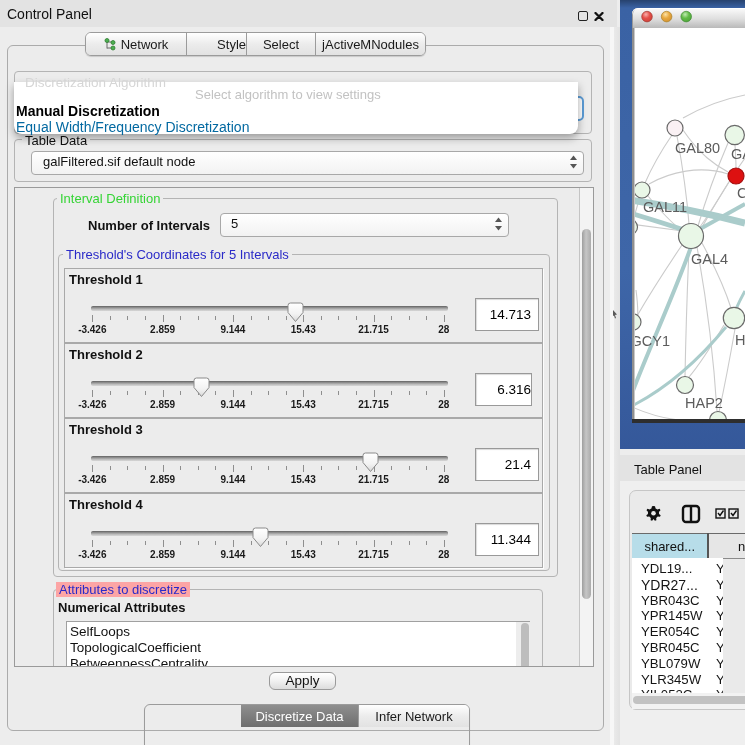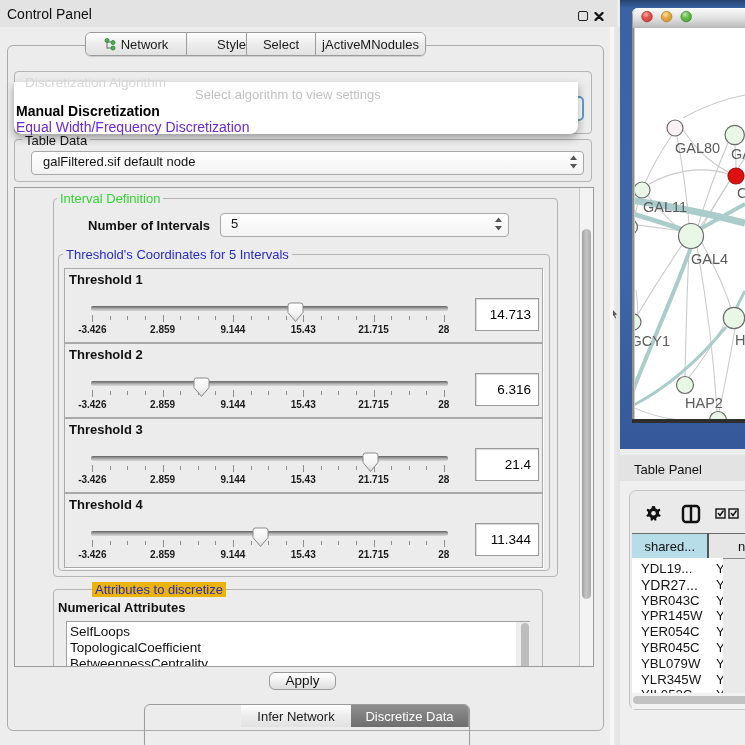--- a/index.html
+++ b/index.html
@@ -53,21 +53,21 @@
 <div class="abs" style="left:43px;top:154px;font-size:13px;color:#111;">galFiltered.sif default node</div>
 <div class="abs" style="left:569px;top:155px;"><svg width="9" height="14" viewBox="0 0 9 14">
       <path d="M4.5 0.5 L8 5 H1 z" fill="#555"></path>
       <path d="M4.5 13.5 L8 9 H1 z" fill="#555"></path>
     </svg></div>
 
 <div class="abs" style="left:14px;top:82px;width:564px;height:52px;background:#fff;border-radius:0 0 8px 8px;box-shadow:0 4px 9px rgba(0,0,0,0.35);"></div>
 <div class="abs" style="left:25px;top:75px;font-size:13.5px;color:#d6d6d6;">Discretization Algorithm</div>
 <div class="abs" style="left:195px;top:87px;font-size:13px;color:#c2c2c2;">Select algorithm to view settings</div>
 <div class="abs" style="left:16px;top:103px;font-size:14px;font-weight:bold;color:#000;">Manual Discretization</div>
-<div class="abs" style="left:16px;top:119px;font-size:14px;color:#6d28d9;">Equal Width/Frequency Discretization</div>
+<div class="abs" style="left:16px;top:119px;font-size:14px;color:#0369a1;">Equal Width/Frequency Discretization</div>
 
 <div class="abs" style="left:14px;top:187px;width:578px;height:478px;border:1px solid #9a9a9a;background:#ececec;overflow:hidden;">
 
   <div class="abs" style="left:38px;top:10px;width:503px;height:377px;border:1px solid #b4b4b4;border-radius:4px;"></div>
   <div class="abs" style="left:42px;top:3px;background:#ececec;padding:0 3px;font-size:13px;color:#35d435;">Interval Definition</div>
   <div class="abs" style="left:73px;top:30px;font-size:13px;font-weight:bold;color:#111;">Number of Intervals</div>
   <div class="abs" style="left:205px;top:25px;width:287px;height:22px;background:linear-gradient(#ffffff,#f2f2f2);border:1px solid #a8a8a8;border-radius:4px;"></div>
   <div class="abs" style="left:216px;top:28px;font-size:13px;color:#111;">5</div>
   <div class="abs" style="left:479px;top:29px;"><svg width="9" height="14" viewBox="0 0 9 14">
         <path d="M4.5 0.5 L8 5 H1 z" fill="#555"></path>
@@ -151,21 +151,21 @@
 <svg style="position:absolute;left:127.5px;top:33px;" width="17" height="21" viewBox="0 0 17 21">
 <defs>
           <linearGradient id="thg1" x1="0" y1="0" x2="0" y2="1">
             <stop offset="0" stop-color="#ffffff"></stop>
             <stop offset="0.6" stop-color="#f2f2f2"></stop>
             <stop offset="1" stop-color="#d8d8d8"></stop>
           </linearGradient>
         </defs>
 <path d="M3.5 1 h10 a2.5 2.5 0 0 1 2.5 2.5 v7 L8.5 19.5 L1 10.5 v-7 A2.5 2.5 0 0 1 3.5 1 z" fill="url(#thg1)" stroke="#8a8a8a" stroke-width="1"></path>
       </svg>
-<div style="position:absolute;left:410px;top:29px;width:55px;height:31px;background:#fff;border:1px solid #999;box-shadow:inset 1px 1px 1px rgba(0,0,0,0.15);font-size:13.5px;color:#000;text-align:right;line-height:31px;padding-right:7px;">6.316</div>
+<div style="position:absolute;left:410px;top:29px;width:55px;height:31px;background:#fff;border:1px solid #999;box-shadow:inset 1px 1px 1px rgba(0,0,0,0.15);font-size:13.5px;color:#000;text-align:right;line-height:31px;">6.316</div>
 </div>
 <div style="position:absolute;left:49px;top:230px;width:477px;height:73px;border:1px solid #a9a9a9;background:#ececec;box-shadow:1px 1px 0 rgba(255,255,255,0.9);">
 <div style="position:absolute;left:4px;top:3px;font-size:13px;font-weight:bold;color:#111;">Threshold 3</div>
 <div style="position:absolute;left:26px;top:37px;width:357px;height:4px;border-radius:2px;background:linear-gradient(#7f7f7f,#b9b9b9 55%,#d8d8d8);border-top:1px solid #6f6f6f;"></div>
 <div style="position:absolute;left:27.3px;top:46px;width:1px;height:7px;background:#8e8e8e;"></div>
       <div style="position:absolute;left:44.9px;top:47px;width:1px;height:4px;background:#8e8e8e;"></div>
       <div style="position:absolute;left:62.4px;top:47px;width:1px;height:4px;background:#8e8e8e;"></div>
       <div style="position:absolute;left:80.0px;top:47px;width:1px;height:4px;background:#8e8e8e;"></div>
       <div style="position:absolute;left:97.6px;top:46px;width:1px;height:7px;background:#8e8e8e;"></div>
       <div style="position:absolute;left:115.2px;top:47px;width:1px;height:4px;background:#8e8e8e;"></div>
@@ -239,39 +239,39 @@
             <stop offset="0.6" stop-color="#f2f2f2"></stop>
             <stop offset="1" stop-color="#d8d8d8"></stop>
           </linearGradient>
         </defs>
 <path d="M3.5 1 h10 a2.5 2.5 0 0 1 2.5 2.5 v7 L8.5 19.5 L1 10.5 v-7 A2.5 2.5 0 0 1 3.5 1 z" fill="url(#thg3)" stroke="#8a8a8a" stroke-width="1"></path>
       </svg>
 <div style="position:absolute;left:410px;top:29px;width:55px;height:31px;background:#fff;border:1px solid #999;box-shadow:inset 1px 1px 1px rgba(0,0,0,0.15);font-size:13.5px;color:#000;text-align:right;line-height:31px;padding-right:7px;">11.344</div>
 </div>
 
   <div class="abs" style="left:38px;top:401px;width:488px;height:290px;border:1px solid #b4b4b4;border-radius:4px;"></div>
-  <div class="abs" style="left:41px;top:394px;background:#eab308;padding:0 3px;font-size:13px;color:#2a2ac8;margin-left:36px;">Attributes to discretize</div>
+  <div class="abs" style="left:41px;top:394px;background:#fca5a5;padding:0 3px;font-size:13px;color:#2a2ac8;">Attributes to discretize</div>
   <div class="abs" style="left:43px;top:412px;font-size:13px;font-weight:bold;color:#111;">Numerical Attributes</div>
   <div class="abs" style="left:51px;top:433px;width:462px;height:240px;background:#fff;border:1px solid #a0a0a0;"></div>
   <div class="abs" style="left:55px;top:436px;font-size:13.5px;color:#111;">SelfLoops</div>
   <div class="abs" style="left:55px;top:452px;font-size:13.5px;color:#111;">TopologicalCoefficient</div>
   <div class="abs" style="left:55px;top:468px;font-size:13.5px;color:#111;">BetweennessCentrality</div>
   <div class="abs" style="left:501px;top:434px;width:14px;height:238px;background:#ededed;"></div>
   <div class="abs" style="left:506px;top:435px;width:8px;height:236px;background:#bdbdbd;border-radius:4px;"></div>
 
   <div class="abs" style="left:564px;top:0;width:14px;height:478px;background:#f3f3f3;border-left:1px solid #c4c4c4;"></div>
   <div class="abs" style="left:566.5px;top:41px;width:9px;height:370px;background:linear-gradient(90deg,#9e9e9e,#c6c6c6 45%,#ababab);border-radius:4.5px;"></div>
 </div>
 
 <div class="abs" style="left:269px;top:672px;width:65px;height:16px;background:linear-gradient(#ffffff,#f2f2f2 45%,#dcdcdc);border:1px solid #9a9a9a;border-radius:6px;text-align:center;font-size:13.5px;color:#111;line-height:16px;">Apply</div>
 
 <div class="abs" style="left:144px;top:704px;display:flex;border:1px solid #9b9b9b;border-radius:6px;overflow:hidden;box-shadow:0 1px 1px rgba(0,0,0,0.15);">
     <div style="width:96px;height:22px;background:linear-gradient(#ffffff,#ececec 50%,#e2e2e2);color:#1a1a1a;display:flex;align-items:center;justify-content:center;font-size:13px;border-right:1px solid #9b9b9b;box-sizing:border-box;margin-top:44px;">Impute Data</div>
+    <div style="width:118px;height:22px;background:linear-gradient(#8f8f8f,#6e6e6e);color:#fff;display:flex;align-items:center;justify-content:center;font-size:13px;border-right:1px solid #9b9b9b;box-sizing:border-box;">Discretize Data</div>
     <div style="width:110px;height:22px;background:linear-gradient(#ffffff,#ececec 50%,#e2e2e2);color:#1a1a1a;display:flex;align-items:center;justify-content:center;font-size:13px;box-sizing:border-box;">Infer Network</div>
-    <div style="width:118px;height:22px;background:linear-gradient(#8f8f8f,#6e6e6e);color:#fff;display:flex;align-items:center;justify-content:center;font-size:13px;border-right:1px solid #9b9b9b;box-sizing:border-box;">Discretize Data</div>
   </div>
 
 <div class="abs" style="left:620px;top:0;width:125px;height:449px;background:linear-gradient(#27426e,#3a62a4 8px,#3e66a8 60%,#35589a);"></div>
 <div class="abs" style="left:632px;top:8px;width:113px;height:20px;background:linear-gradient(#fbfbfb,#dedede 55%,#b9b9b9);border-radius:6px 0 0 0;border-bottom:1px solid #777;box-shadow:inset 0 1px 0 #fff, inset 1px 0 0 #9a9a9a;"></div>
 <svg class="abs" style="left:638px;top:10px;" width="55" height="13" viewBox="0 0 55 13">
 <defs>
 <radialGradient id="rl" cx="0.4" cy="0.3" r="0.9">
         <stop offset="0" stop-color="#f8b0ac"></stop>
         <stop offset="0.4" stop-color="#e5504a"></stop>
         <stop offset="1" stop-color="#c33b32"></stop>

